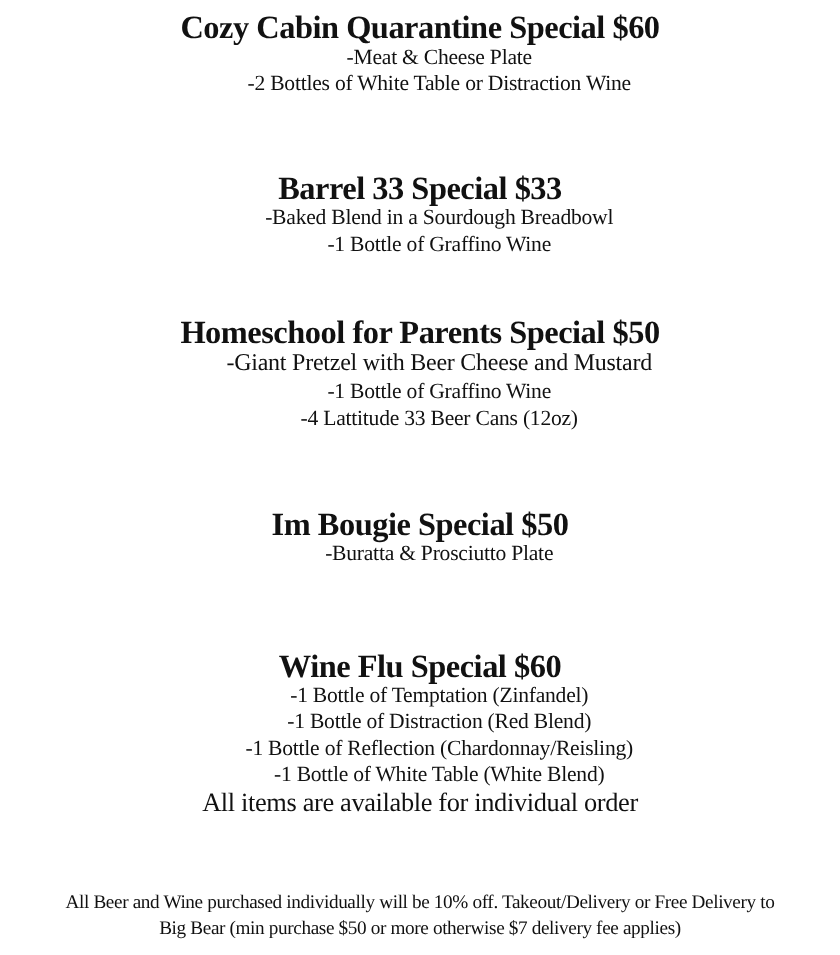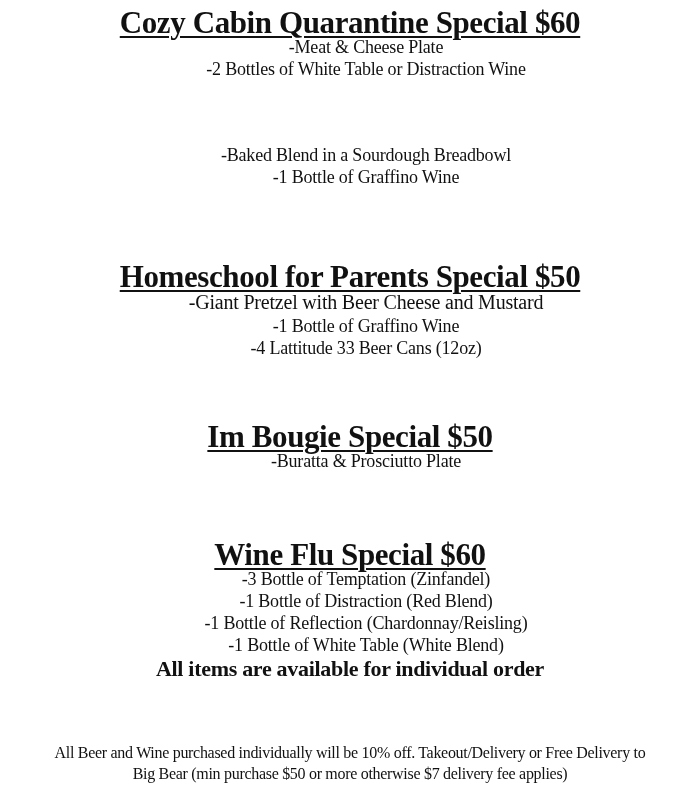--- a/index.html
+++ b/index.html
@@ -2,57 +2,58 @@
 <html><head>
 <meta charset="utf-8">
 <style>
   html, body { margin: 0; padding: 0; background: #ffffff; }
   body {
     width: 700px; height: 796px; overflow: hidden; position: relative;
     font-family: "Liberation Serif", "DejaVu Serif", serif; color: #111111;
   }
   .section { position: absolute; left: 0; width: 700px; text-align: center; }
   .title {
-    font-weight: bold; font-size: 31px; line-height: 26px;
-    text-decoration: underline; text-decoration-thickness: 2px; text-underline-offset: 3px;
+    font-weight: bold; font-size: 27px; line-height: 26px;
+    text-decoration-thickness: 2px; text-underline-offset: 3px;
     letter-spacing: -0.4px;
   }
   .item { font-size: 18px; line-height: 22px; letter-spacing: -0.2px; margin-left: 32px; }
-  .note { font-weight: bold; font-size: 22px; line-height: 26px; letter-spacing: -0.3px; text-align: center; }
+  .note { font-weight: normal; font-size: 22px; line-height: 26px; letter-spacing: -0.3px; text-align: center; }
   .footer { font-size: 16px; line-height: 21px; letter-spacing: -0.3px; }
 </style>
 </head>
 <body>
 
 <div class="section" style="top:10px;">
   <div class="title">Cozy Cabin Quarantine Special $60</div>
   <div class="item">-Meat &amp; Cheese Plate</div>
   <div class="item">-2 Bottles of White Table or Distraction Wine</div>
 </div>
 
 <div class="section" style="top:144px;">
+  <div class="title">Barrel 33 Special $33</div>
   <div class="item">-Baked Blend in a Sourdough Breadbowl</div>
   <div class="item">-1 Bottle of Graffino Wine</div>
 </div>
 
 <div class="section" style="top:264px;">
   <div class="title">Homeschool for Parents Special $50</div>
   <div class="item" style="font-size:20px;line-height:25px;">-Giant Pretzel with Beer Cheese and Mustard</div>
   <div class="item">-1 Bottle of Graffino Wine</div>
   <div class="item">-4 Lattitude 33 Beer Cans (12oz)</div>
 </div>
 
 <div class="section" style="top:424px;">
   <div class="title">Im Bougie Special $50</div>
   <div class="item">-Buratta &amp; Prosciutto Plate</div>
 </div>
 
 <div class="section" style="top:542px;">
   <div class="title">Wine Flu Special $60</div>
-  <div class="item">-3 Bottle of Temptation (Zinfandel)</div>
+  <div class="item">-1 Bottle of Temptation (Zinfandel)</div>
   <div class="item">-1 Bottle of Distraction (Red Blend)</div>
   <div class="item">-1 Bottle of Reflection (Chardonnay/Reisling)</div>
   <div class="item">-1 Bottle of White Table (White Blend)</div>
   <div class="note">All items are available for individual order</div>
 </div>
 
 <div class="section" style="top:742px;">
   <div class="footer">All Beer and Wine purchased individually will be 10% off.  Takeout/Delivery or  Free Delivery to</div>
   <div class="footer">Big Bear (min purchase $50 or more otherwise $7 delivery fee applies)</div>
 </div>

